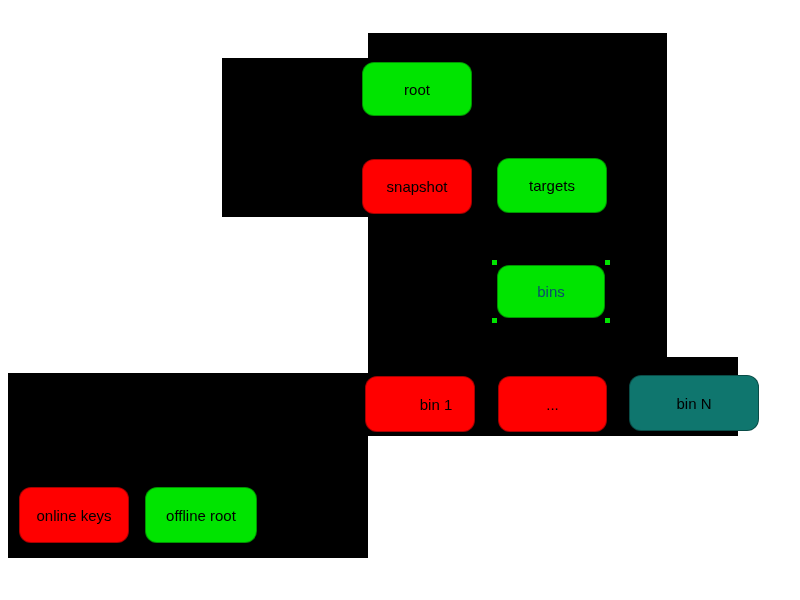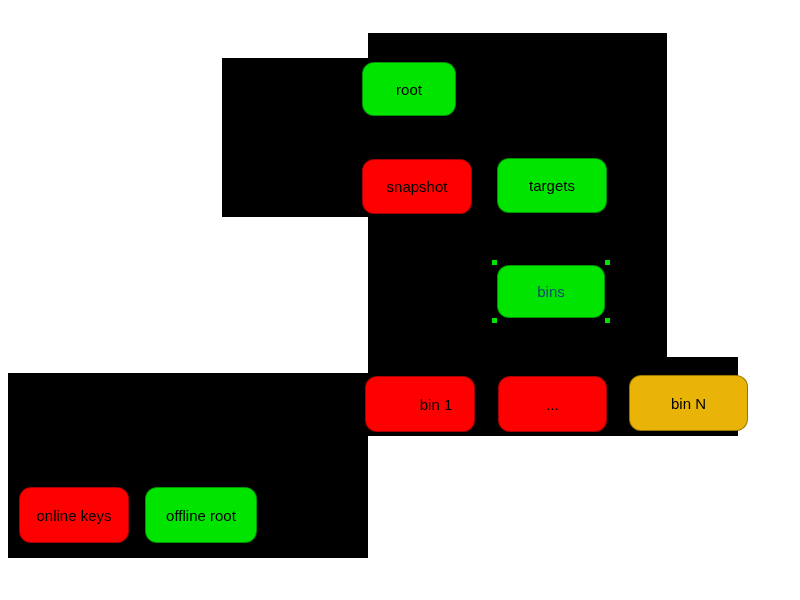--- a/index.html
+++ b/index.html
@@ -44,21 +44,21 @@
   }
 </style>
 </head>
 <body>
 
 <div class="stage">
     <div class="panel" style="left: 368px; top: 33px; width: 299px; height: 403px;"></div>
     <div class="panel" style="left: 667px; top: 357px; width: 71px; height: 79px;"></div>
     <div class="panel" style="left: 222px; top: 58px; width: 146px; height: 159px;"></div>
     <div class="panel" style="left: 8px; top: 373px; width: 360px; height: 185px;"></div>
-    <div class="node" style="left: 362px; top: 62px; width: 94px; height: 54px; background: rgb(0, 228, 0); color: rgb(0, 0, 0);">
+    <div class="node" style="left: 362px; top: 62px; width: 110px; height: 54px; background: rgb(0, 228, 0); color: rgb(0, 0, 0);">
       <span class="label">root</span>
     </div>
     <div class="node" style="left: 362px; top: 159px; width: 110px; height: 55px; background: rgb(255, 0, 0); color: rgb(0, 0, 0); text-align: center;">
       <span class="label">snapshot</span>
     </div>
     <div class="node" style="left: 497px; top: 158px; width: 110px; height: 55px; background: rgb(0, 228, 0); color: rgb(0, 0, 0);">
       <span class="label">targets</span>
     </div>
     <div class="node" style="left: 497px; top: 265px; width: 108px; height: 53px; background: rgb(0, 228, 0); color: #0c4a6e;">
       <span class="label">bins</span>
@@ -66,21 +66,21 @@
     <div class="handle" style="left: 492px; top: 260px; background: rgb(0, 228, 0);"></div>
     <div class="handle" style="left: 605px; top: 260px; background: rgb(0, 228, 0);"></div>
     <div class="handle" style="left: 492px; top: 318px; background: rgb(0, 228, 0);"></div>
     <div class="handle" style="left: 605px; top: 318px; background: rgb(0, 228, 0);"></div>
     <div class="node" style="left: 365px; top: 376px; width: 110px; height: 56px; background: rgb(255, 0, 0); color: rgb(0, 0, 0); padding-left: 32px;">
       <span class="label">bin 1</span>
     </div>
     <div class="node" style="left: 498px; top: 376px; width: 109px; height: 56px; background: rgb(255, 0, 0); color: rgb(0, 0, 0);">
       <span class="label">...</span>
     </div>
-    <div class="node" style="left: 629px; top: 375px; width: 119px; height: 56px; background: #eab308; color: rgb(0, 0, 0);">
+    <div class="node" style="left: 629px; top: 375px; width: 130px; height: 56px; background: #0f766e; color: rgb(0, 0, 0);">
       <span class="label">bin N</span>
     </div>
     <div class="node" style="left: 19px; top: 487px; width: 110px; height: 56px; background: rgb(255, 0, 0); color: rgb(0, 0, 0);">
       <span class="label">online keys</span>
     </div>
     <div class="node" style="left: 145px; top: 487px; width: 112px; height: 56px; background: rgb(0, 228, 0); color: rgb(0, 0, 0);">
       <span class="label">offline root</span>
     </div>
   </div>
 

